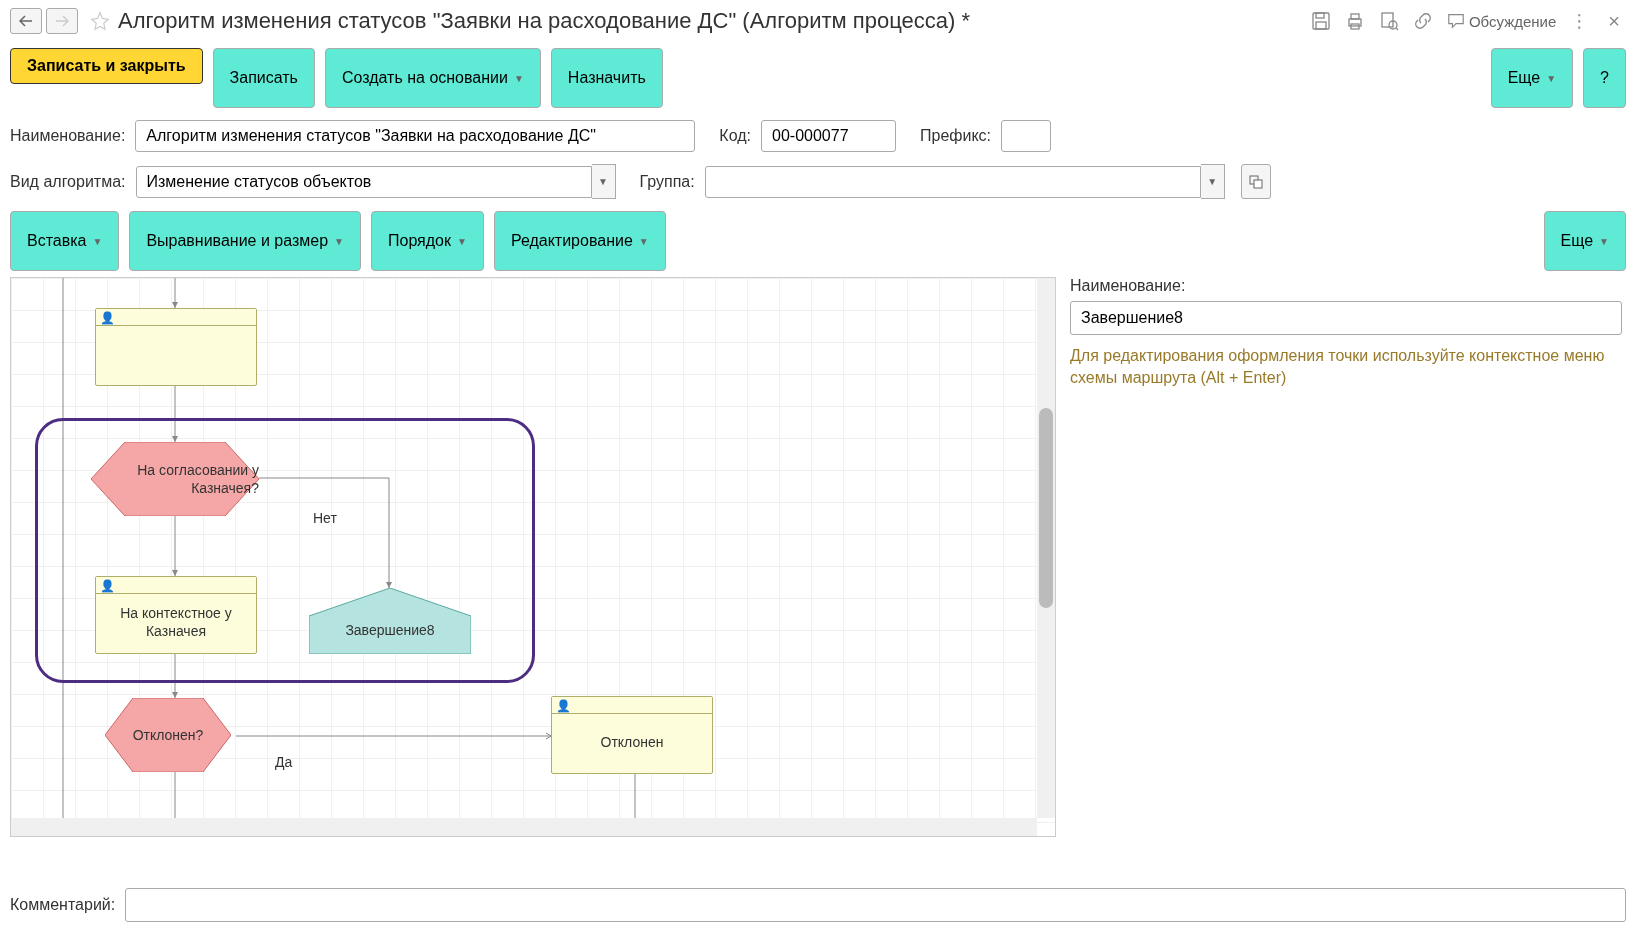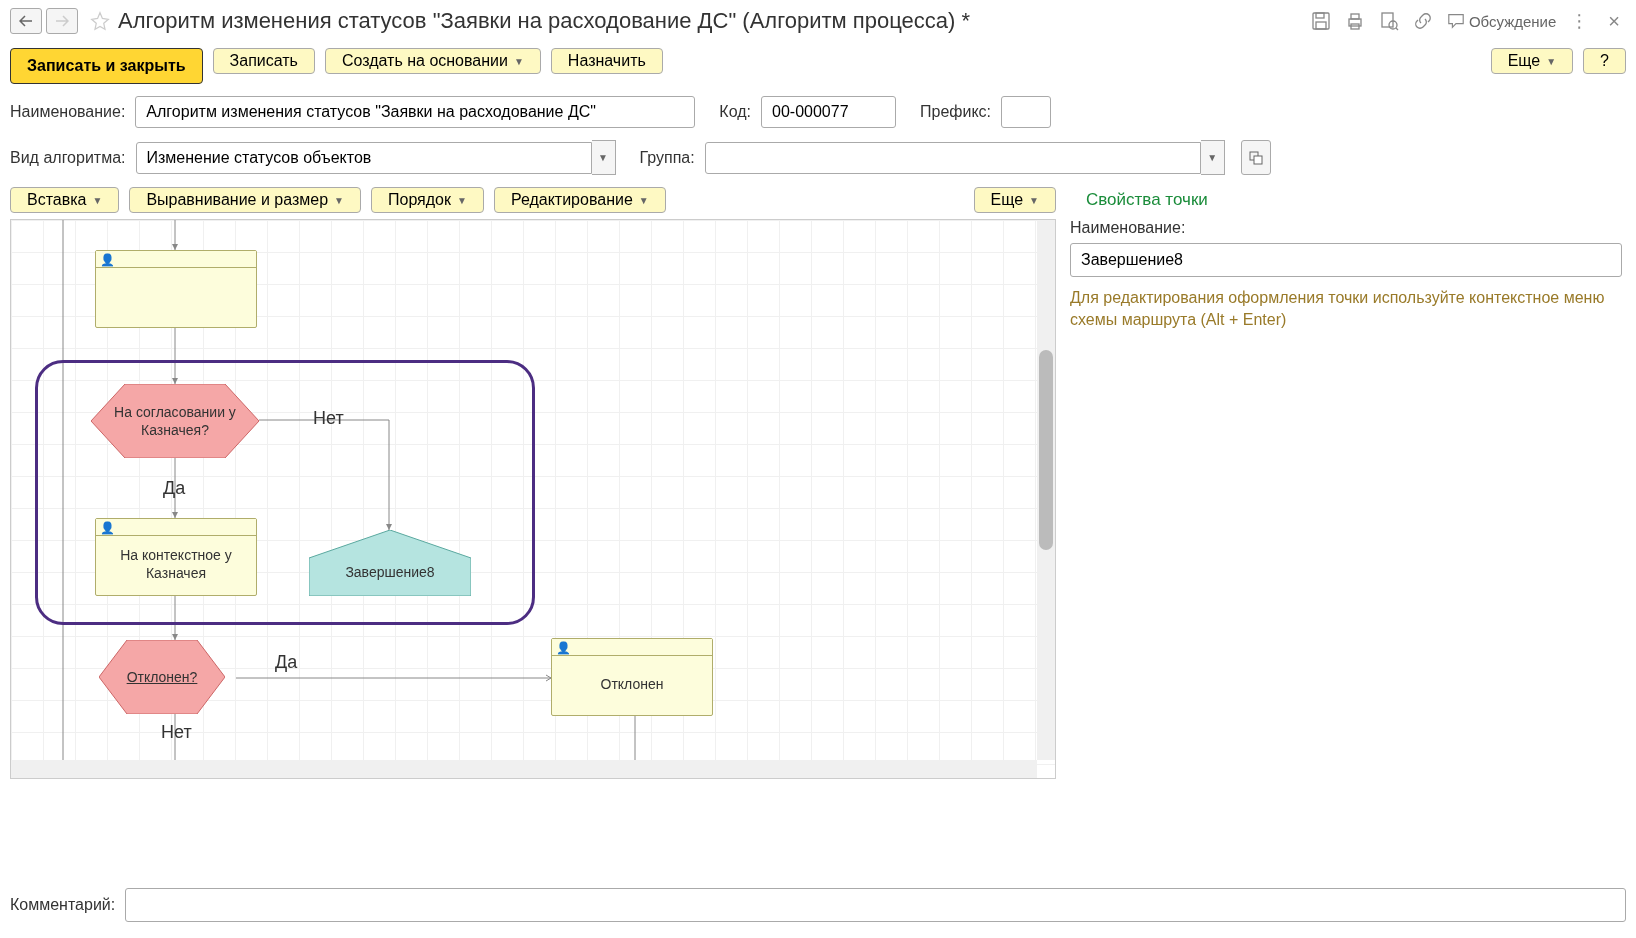--- a/index.html
+++ b/index.html
@@ -12,21 +12,21 @@
 .page-title { font-size: 22px; color: #333; flex: 1; }
 .header-icons { display: flex; align-items: center; gap: 14px; margin-left: auto; }
 .header-icon { width: 20px; height: 20px; color: #888; cursor: pointer; }
 .discuss { display: flex; align-items: center; gap: 4px; color: #666; cursor: pointer; font-size: 15px;}
 .dots-icon { color: #888; cursor: pointer; font-size: 18px; }
 .close-icon { color: #888; cursor: pointer; font-size: 20px; padding: 0 6px;}
 
 
 .toolbar { display: flex; align-items: flex-start; padding: 6px 10px; gap: 10px; }
 .btn-primary { background: #ffd633; border: 1px solid #333; border-radius: 4px; padding: 8px 16px; font-weight: bold; font-size: 16px; cursor: pointer; }
-.btn { background: #fef9c3; border: 1px solid #aaa; border-radius: 4px; padding: 3px 16px; font-size: 16px; cursor: pointer; display: flex; align-items: center; gap: 6px;}
+.btn { background: #5eead4; border: 1px solid #aaa; border-radius: 4px; padding: 20px 16px; font-size: 16px; cursor: pointer; display: flex; align-items: center; gap: 6px;}
 .btn .caret { font-size: 10px; color: #666; }
 .toolbar-right { margin-left: auto; display: flex; gap: 10px;}
 
 
 .form-row { display: flex; align-items: center; padding: 6px 10px; gap: 10px; }
 .label { font-size: 16px; color: #333; white-space: nowrap;}
 .input { border: 1px solid #aaa; border-radius: 3px; padding: 6px 10px; font-size: 16px; background: #fff; }
 .input-name { width: 560px; }
 .input-code { width: 135px; }
 .input-prefix { width: 50px; }
@@ -54,21 +54,21 @@
 .side-input { width: 100%; border: 1px solid #aaa; border-radius: 3px; padding: 7px 10px; font-size: 16px; margin-bottom: 10px;}
 .side-hint { color: #997a29; font-size: 16px; line-height: 1.4;}
 
 
 .shape { position: absolute; display: flex; align-items: center; justify-content: center; text-align: center; font-size: 14px; box-sizing: border-box;}
 .activity { background: #fdfddc; border: 1px solid #b0ad6b; border-radius: 2px;}
 .activity .user-icon { position:absolute; top:2px; left:4px; font-size:12px;}
 .user-bar { position:absolute; top:0; left:0; right:0; height: 17px; border-bottom: 1px solid #b0ad6b; background: #fdfddc;}
 .activity-text { padding-top: 14px; line-height:1.3; padding-left:4px; padding-right:4px;}
 .group-box { position: absolute; border: 3px solid #4c2d82; border-radius: 28px; background: transparent; }
-.edge-label { position: absolute; font-size: 18px; color: #333; background: transparent;}
+.edge-label { position: absolute; font-size: 14px; color: #333; background: transparent; margin-top: 44px;}
 
 
 .comment-row { display: flex; align-items: center; padding: 10px; gap: 10px; position:absolute; bottom:6px; left:0; right:0;}
 .comment-input { flex: 1; border: 1px solid #aaa; border-radius: 3px; padding: 7px 10px; font-size: 16px;}
 
 svg { display: block; }
 </style>
 </head>
 <body>
 
@@ -177,21 +177,20 @@
     </button>
   <button class="btn">
       <span>Редактирование</span>
       <span class="caret">▼</span>
     </button>
   <div style="flex:1"></div>
   <button class="btn">
       <span>Еще</span>
       <span class="caret">▼</span>
     </button>
-  <div class="side-title" style="margin-left:20px; margin-bottom:0; width:540px">Свойства точки</div>
 </div>
 
 <div class="main">
   <div class="canvas-wrapper">
     <div class="canvas">
 
       <svg width="840" height="560" style="position:absolute;top:0;left:0;pointer-events:none">
         <defs>
             <marker id="arrow" markerWidth="8" markerHeight="8" refX="6" refY="3" orient="auto">
               <path d="M0,0 L6,3 L0,6 z" fill="#888"></path>
@@ -208,21 +207,21 @@
         <line x1="52" y1="0" x2="52" y2="560" stroke="#888" stroke-width="1"></line>
       </svg>
 
       <div class="shape activity" style="left:84px; top:30px; width:162px; height:78px;">
         <div class="user-bar"></div>
         <span class="user-icon">👤</span>
       </div>
 
       <div class="group-box" style="left:24px; top:140px; width:500px; height:265px;"></div>
 
-      <div class="shape" style="left:80px; top:164px; width:168px; height:74px;">
+      <div class="shape" style="left:80px; top:164px; width:168px; height:74px;text-align:right;">
         <svg width="168" height="74" viewBox="0 0 168 74" style="position:absolute;top:0;left:0">
             <polygon points="34,0 134,0 168,37 134,74 34,74 0,37" fill="#f5a7a7" stroke="#cc6666"></polygon>
           </svg>
         <div style="position:relative; line-height:1.3;">На согласовании у Казначея?</div>
       </div>
       <div class="edge-label" style="left:302px; top:188px;">Нет</div>
       <div class="edge-label" style="left:152px; top:258px;">Да</div>
 
       <div class="shape activity" style="left:84px; top:298px; width:162px; height:78px;">
         <div class="user-bar"></div>
@@ -230,21 +229,21 @@
         <div class="activity-text">На контекстное у Казначея</div>
       </div>
 
       <div class="shape" style="left:298px; top:310px; width:162px; height:66px;">
         <svg width="162" height="66" viewBox="0 0 162 66" style="position:absolute;top:0;left:0">
             <polygon points="0,28 81,0 162,28 162,66 0,66" fill="#b5e4e0" stroke="#5aa89f"></polygon>
           </svg>
         <div style="position:relative; padding-top:18px;">Завершение8</div>
       </div>
 
-      <div class="shape" style="left:88px; top:420px; width:126px; height:74px;text-decoration:underline;">
+      <div class="shape" style="left:94px; top:420px; width:126px; height:74px;">
         <svg width="126" height="74" viewBox="0 0 126 74" style="position:absolute;top:0;left:0">
             <polygon points="28,0 98,0 126,37 98,74 28,74 0,37" fill="#f5a7a7" stroke="#cc6666"></polygon>
           </svg>
         <div style="position:relative;">Отклонен?</div>
       </div>
       <div class="edge-label" style="left:264px; top:432px;">Да</div>
       <div class="edge-label" style="left:150px; top:502px;">Нет</div>
 
       <div class="shape activity" style="left:540px; top:418px; width:162px; height:78px;">
         <div class="user-bar"></div>

